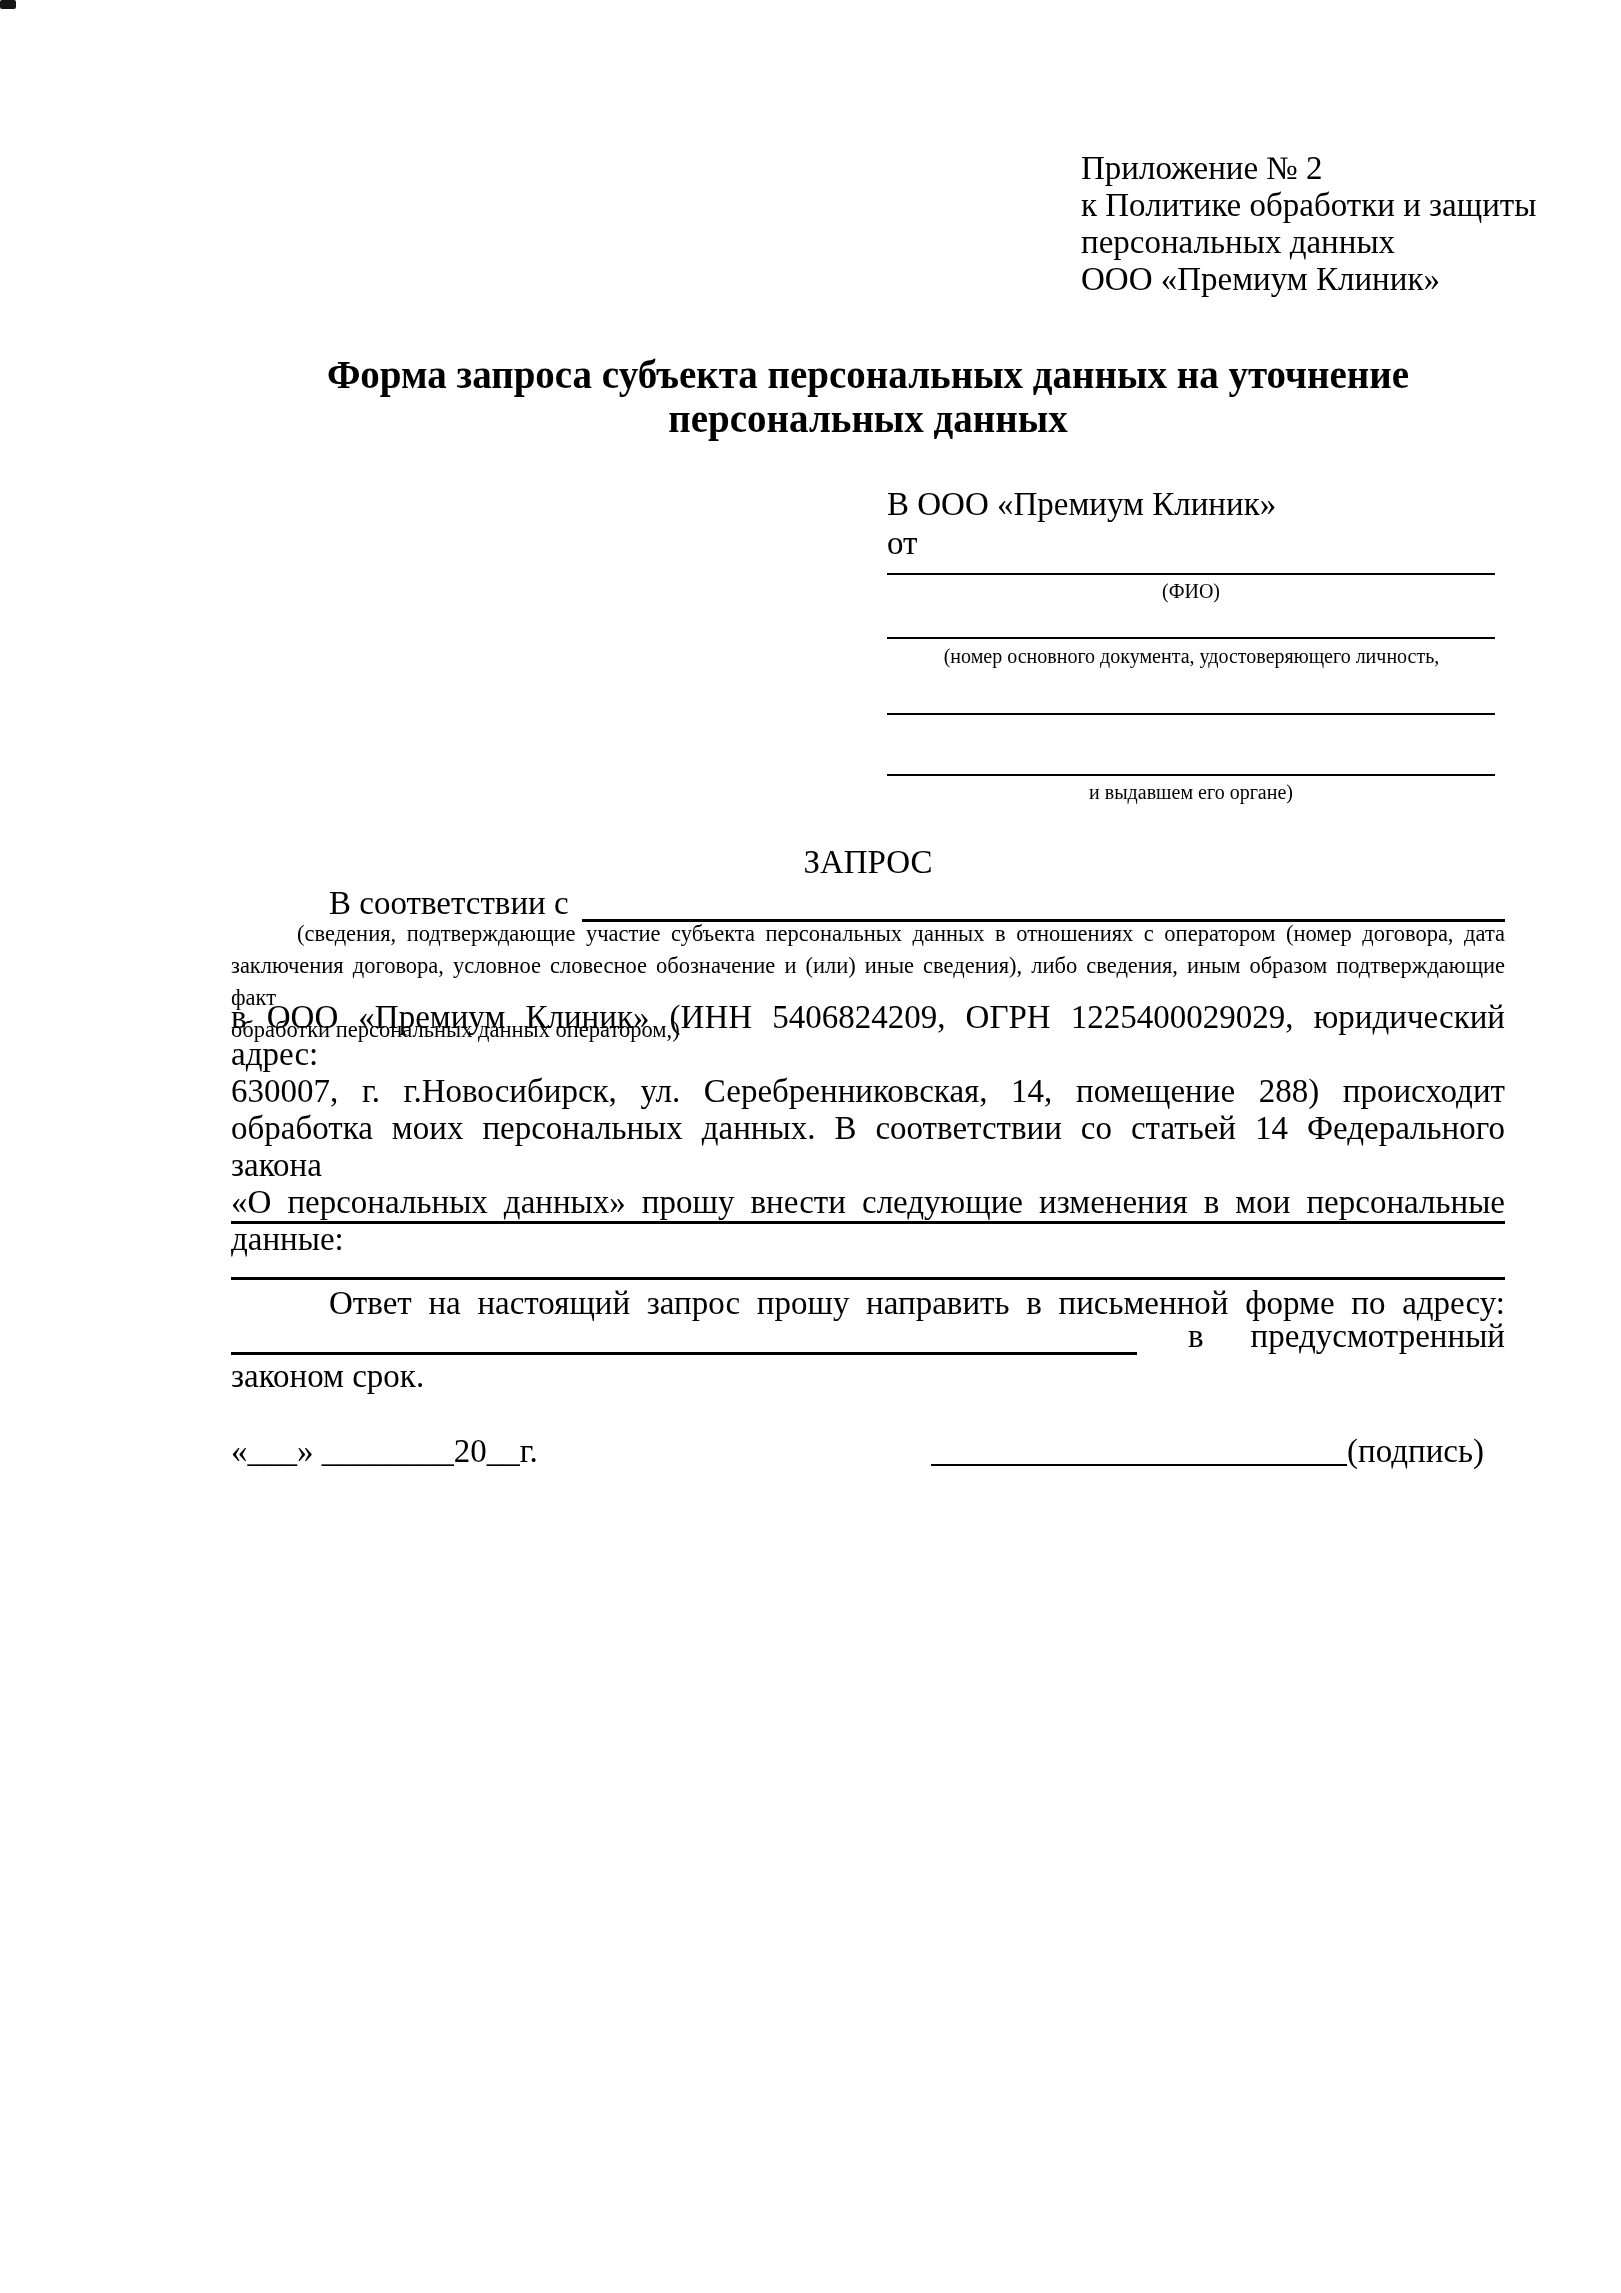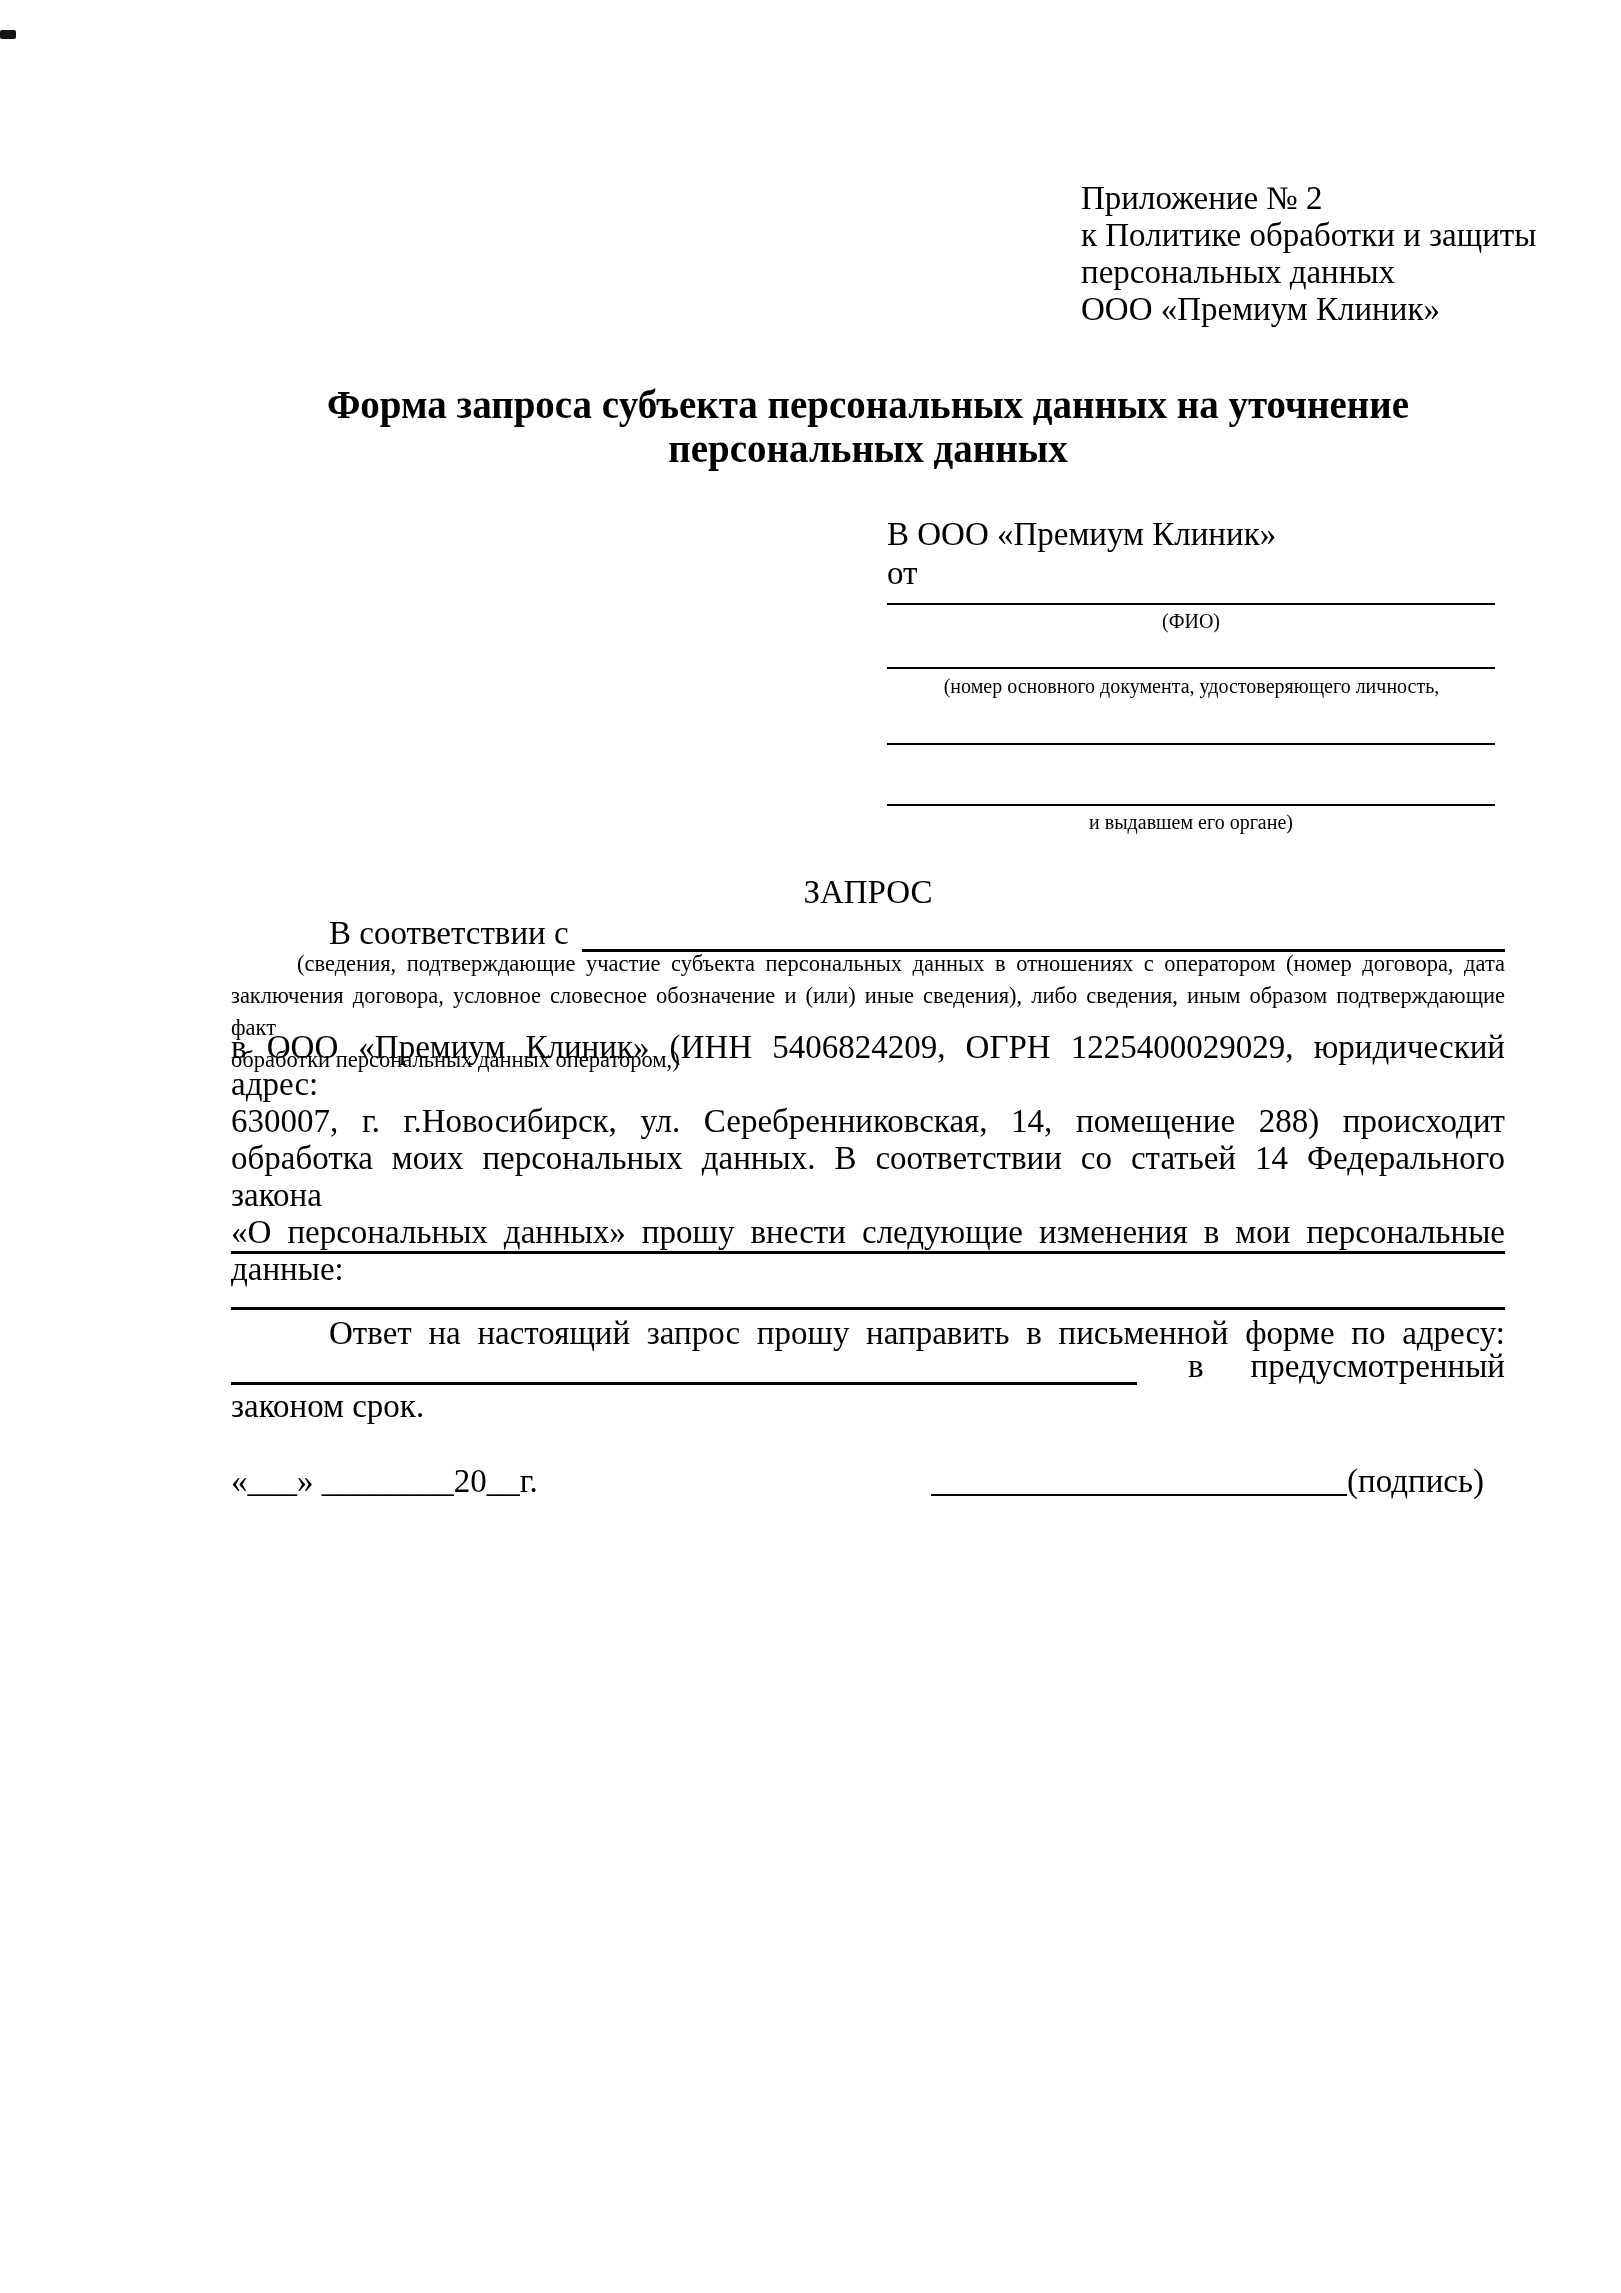--- a/index.html
+++ b/index.html
@@ -4,21 +4,21 @@
 <style>
   html,body{margin:0;padding:0;background:#fff;}
   .page{
     position:relative;
     width:1621px;height:2294px;
     background:#ffffff;
     font-family:"Liberation Serif","DejaVu Serif",serif;
     color:#000;
     overflow:hidden;
   }
-  .abs{position:absolute;margin-top:30px;}
+  .abs{position:absolute;}
   .body-text{font-size:33px;line-height:37px;}
   .small-text{font-size:22.5px;line-height:32px;}
   .caption{font-size:20px;line-height:25.5px;text-align:center;}
   .jline{text-align:justify;text-align-last:justify;}
   .jline-last{text-align:justify;text-align-last:left;}
   .hrule{border-top:2.9px solid #000;height:0;}
   .hrule-thick{border-top:3.9px solid #000;height:0;}
   .flexline{display:flex;align-items:stretch;}
   .uline{border-bottom:3.9px solid #000;}
   .title{

